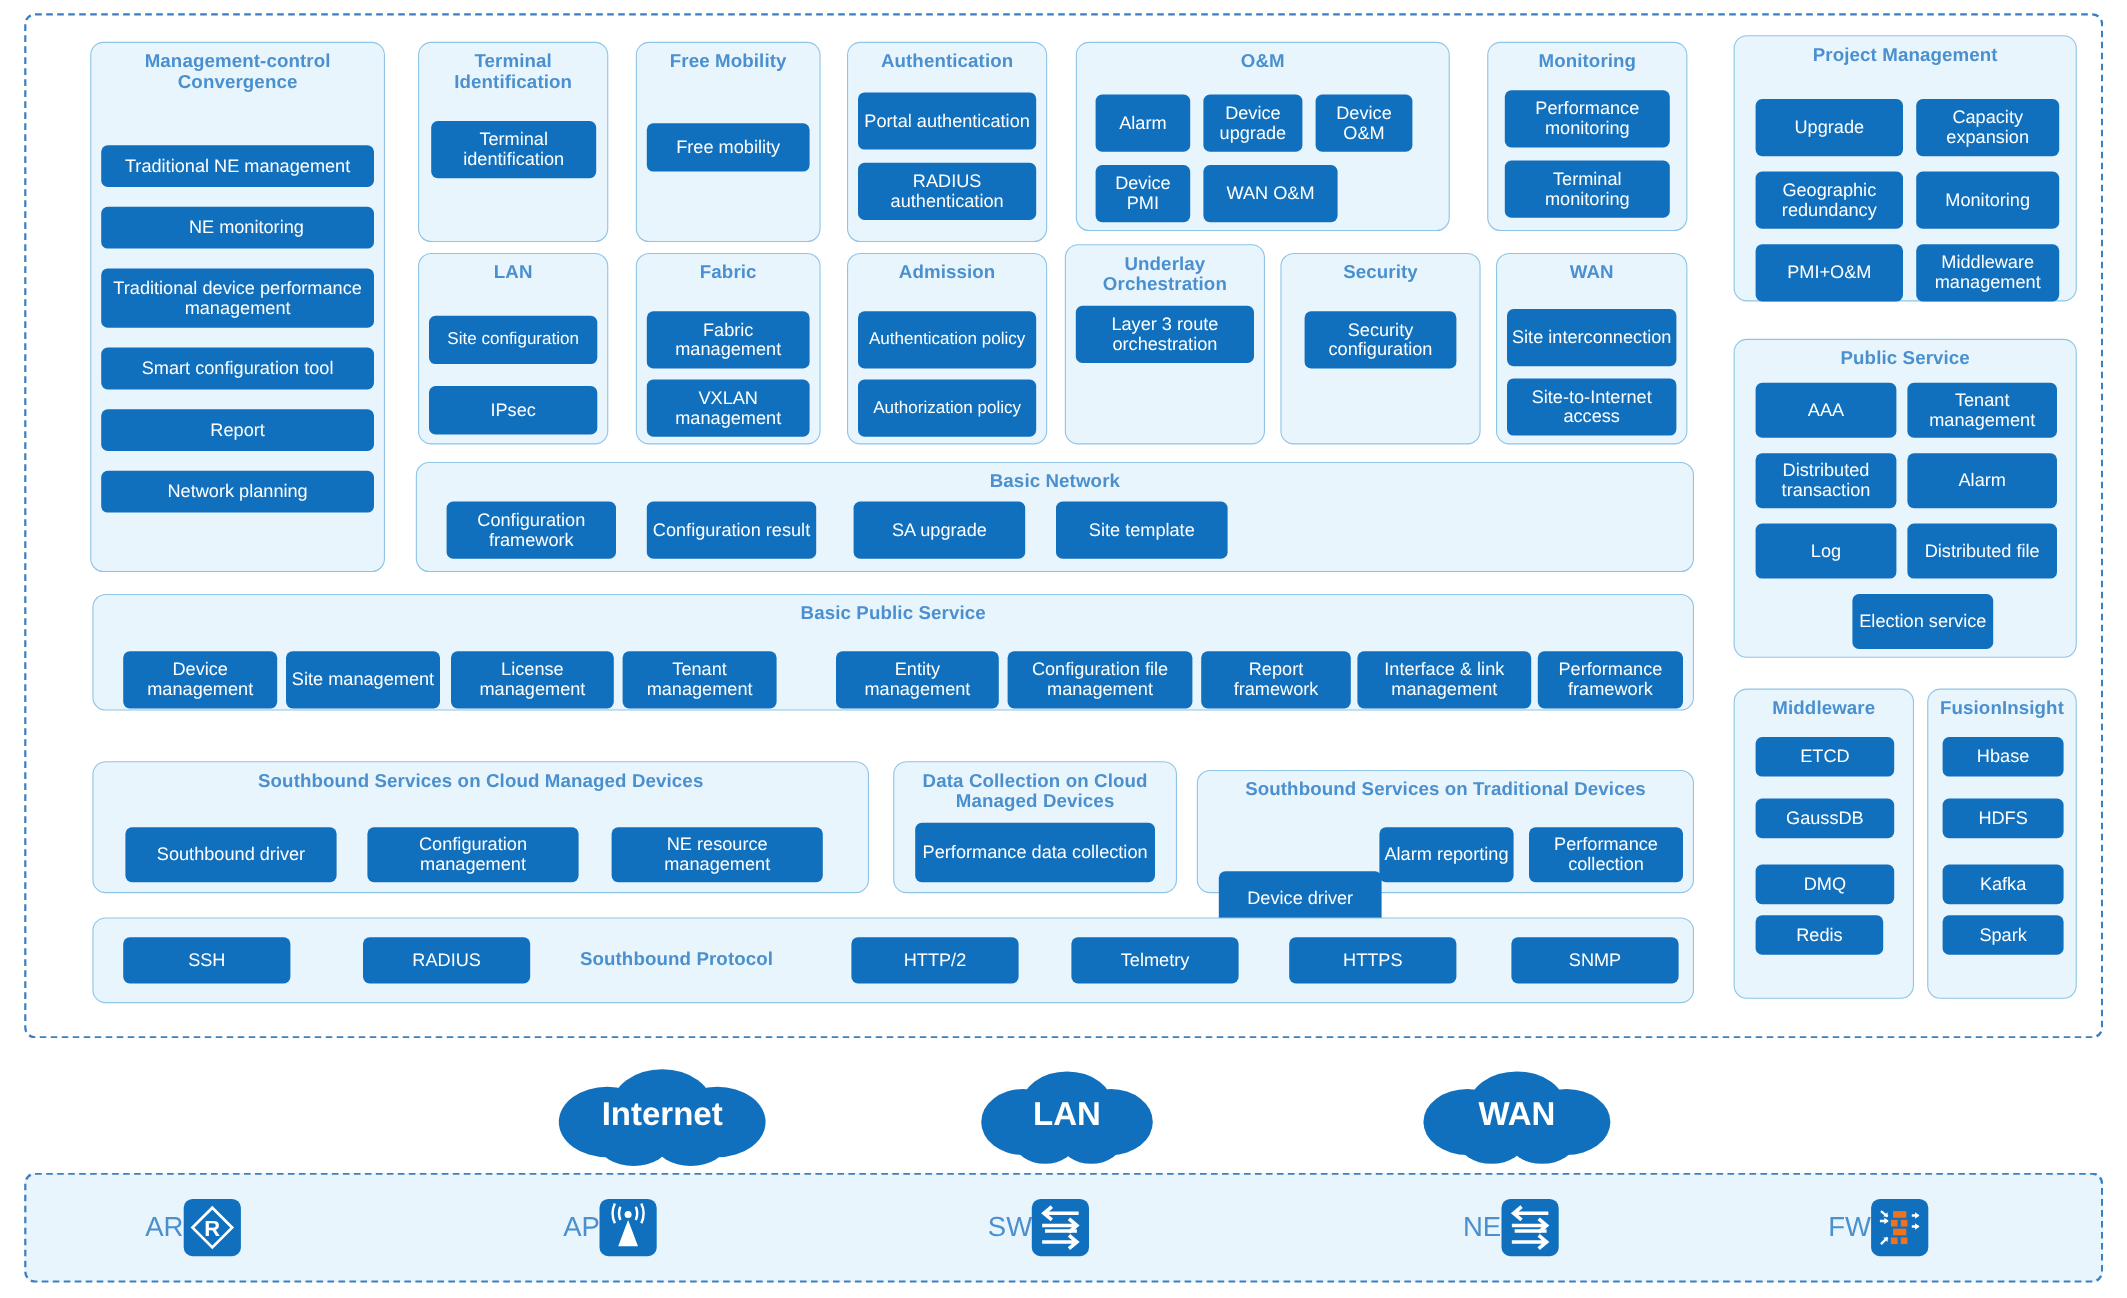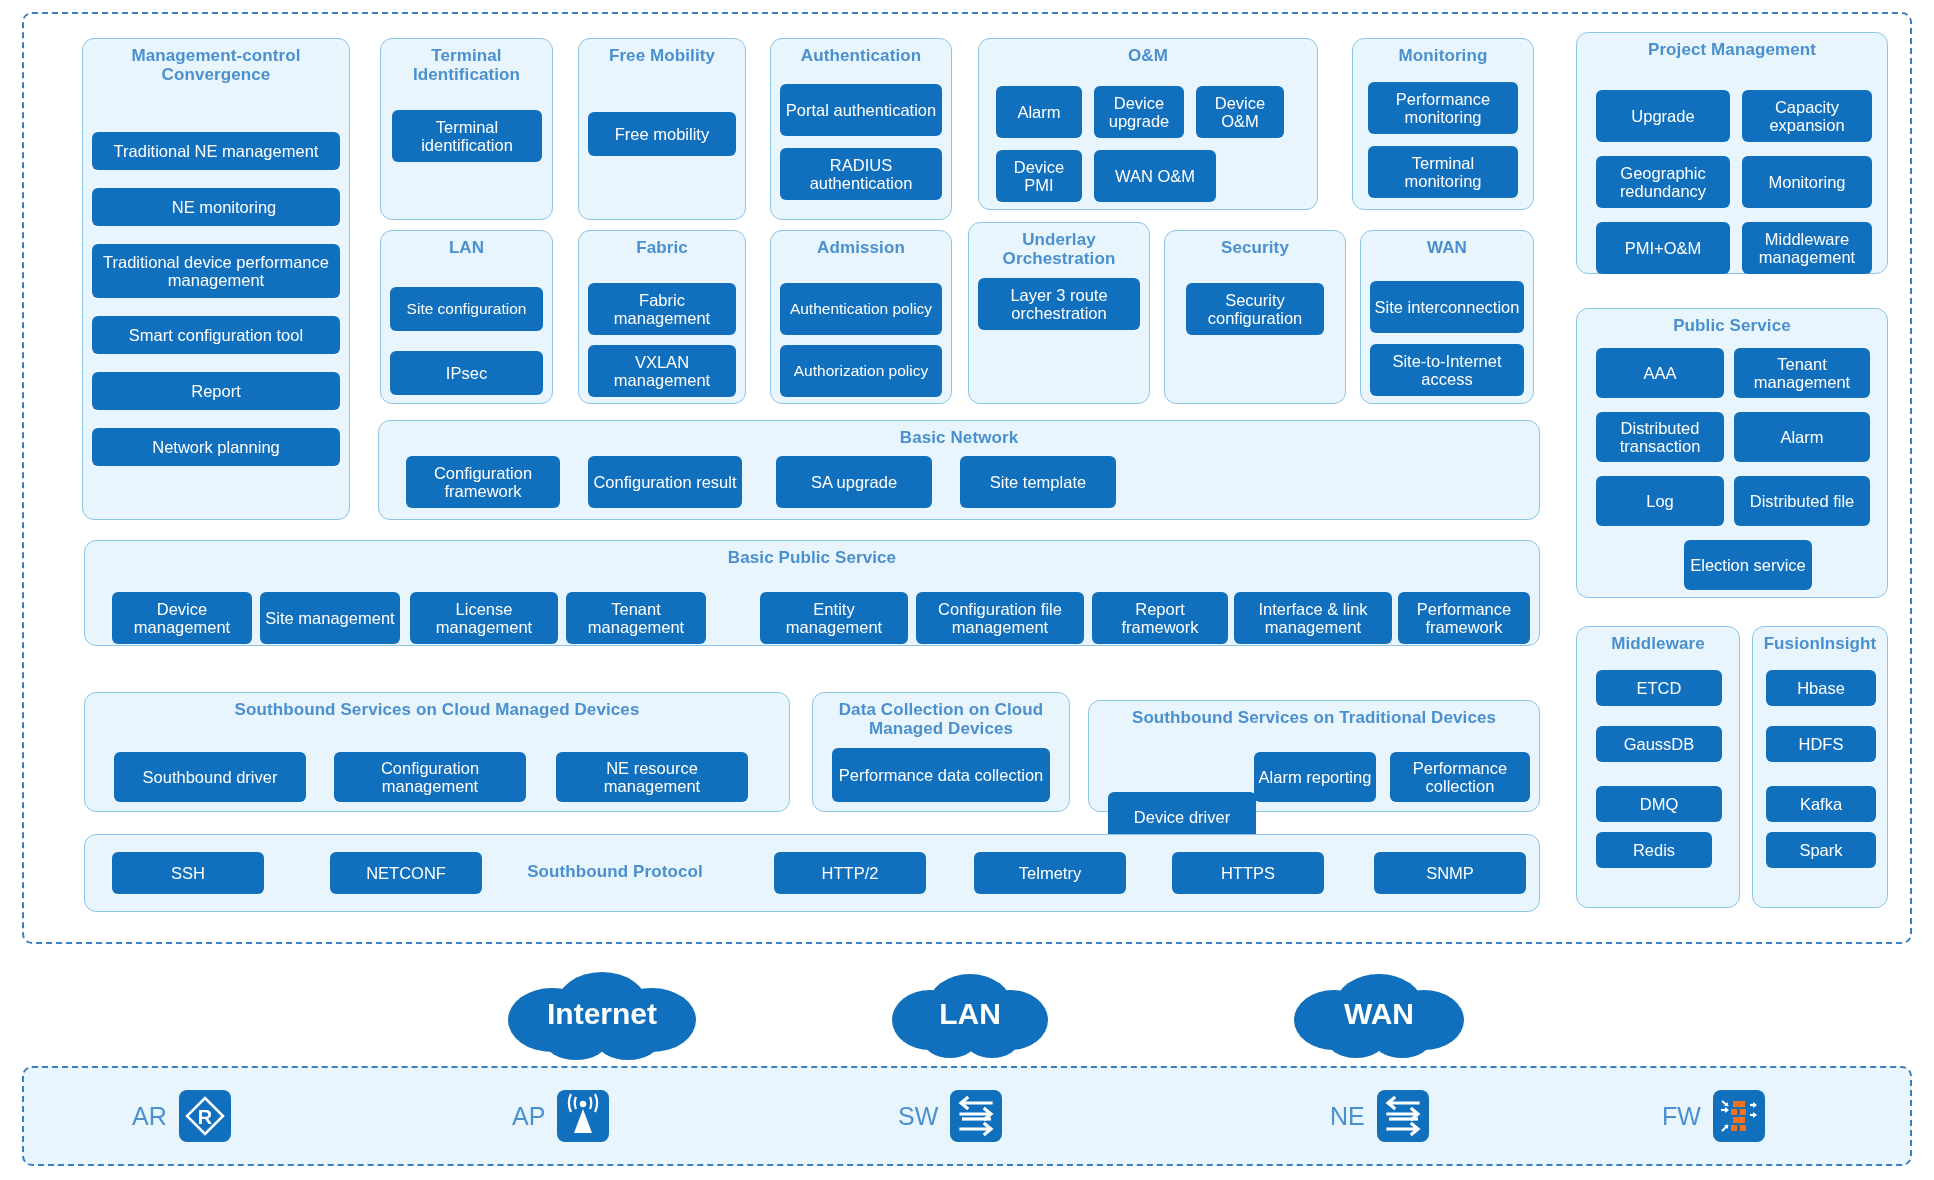--- a/index.html
+++ b/index.html
@@ -64,21 +64,21 @@
     justify-content: center;
   }
   .cloud svg { position: absolute; inset: 0; }
   .cloud span { position: relative; z-index: 2; }
 
   
   .dev {
     position: absolute;
     display: flex;
     align-items: center;
-    gap: 12px;
+    gap: 0;
   }
   .dev-label {
     color: #4a90cf;
     font-size: 25px;
   }
   .dev-icon {
     width: 52px; height: 52px;
     background: #1170bd;
     border-radius: 8px;
     display: flex; align-items: center; justify-content: center;
@@ -211,21 +211,21 @@
 <div class="panel" style="left:1088px; top:700px; width:452px; height:112px;">
   <div class="panel-title">Southbound Services on Traditional Devices</div>
 </div>
 <div class="chip" style="left:1108px; top:792px; width:148px; height:50px;">Device driver</div>
 <div class="chip" style="left:1254px; top:752px; width:122px; height:50px;">Alarm reporting</div>
 <div class="chip" style="left:1390px; top:752px; width:140px; height:50px;">Performance collection</div>
 
 <div class="panel" style="left:84px; top:834px; width:1456px; height:78px;">
 </div>
 <div class="chip" style="left:112px; top:852px; width:152px; height:42px;">SSH</div>
-<div class="chip" style="left:330px; top:852px; width:152px; height:42px;">NETCONF</div>
+<div class="chip" style="left:330px; top:852px; width:152px; height:42px;">RADIUS</div>
 <div class="panel-title" style="position:absolute; left:510px; top:856px; width:210px; padding-top:6px;">Southbound Protocol</div>
 <div class="chip" style="left:774px; top:852px; width:152px; height:42px;">HTTP/2</div>
 <div class="chip" style="left:974px; top:852px; width:152px; height:42px;">Telmetry</div>
 <div class="chip" style="left:1172px; top:852px; width:152px; height:42px;">HTTPS</div>
 <div class="chip" style="left:1374px; top:852px; width:152px; height:42px;">SNMP</div>
 
 <div class="panel" style="left:1576px; top:308px; width:312px; height:290px;">
   <div class="panel-title">Public Service</div>
 </div>
 <div class="chip" style="left:1596px; top:348px; width:128px; height:50px;">AAA</div>

